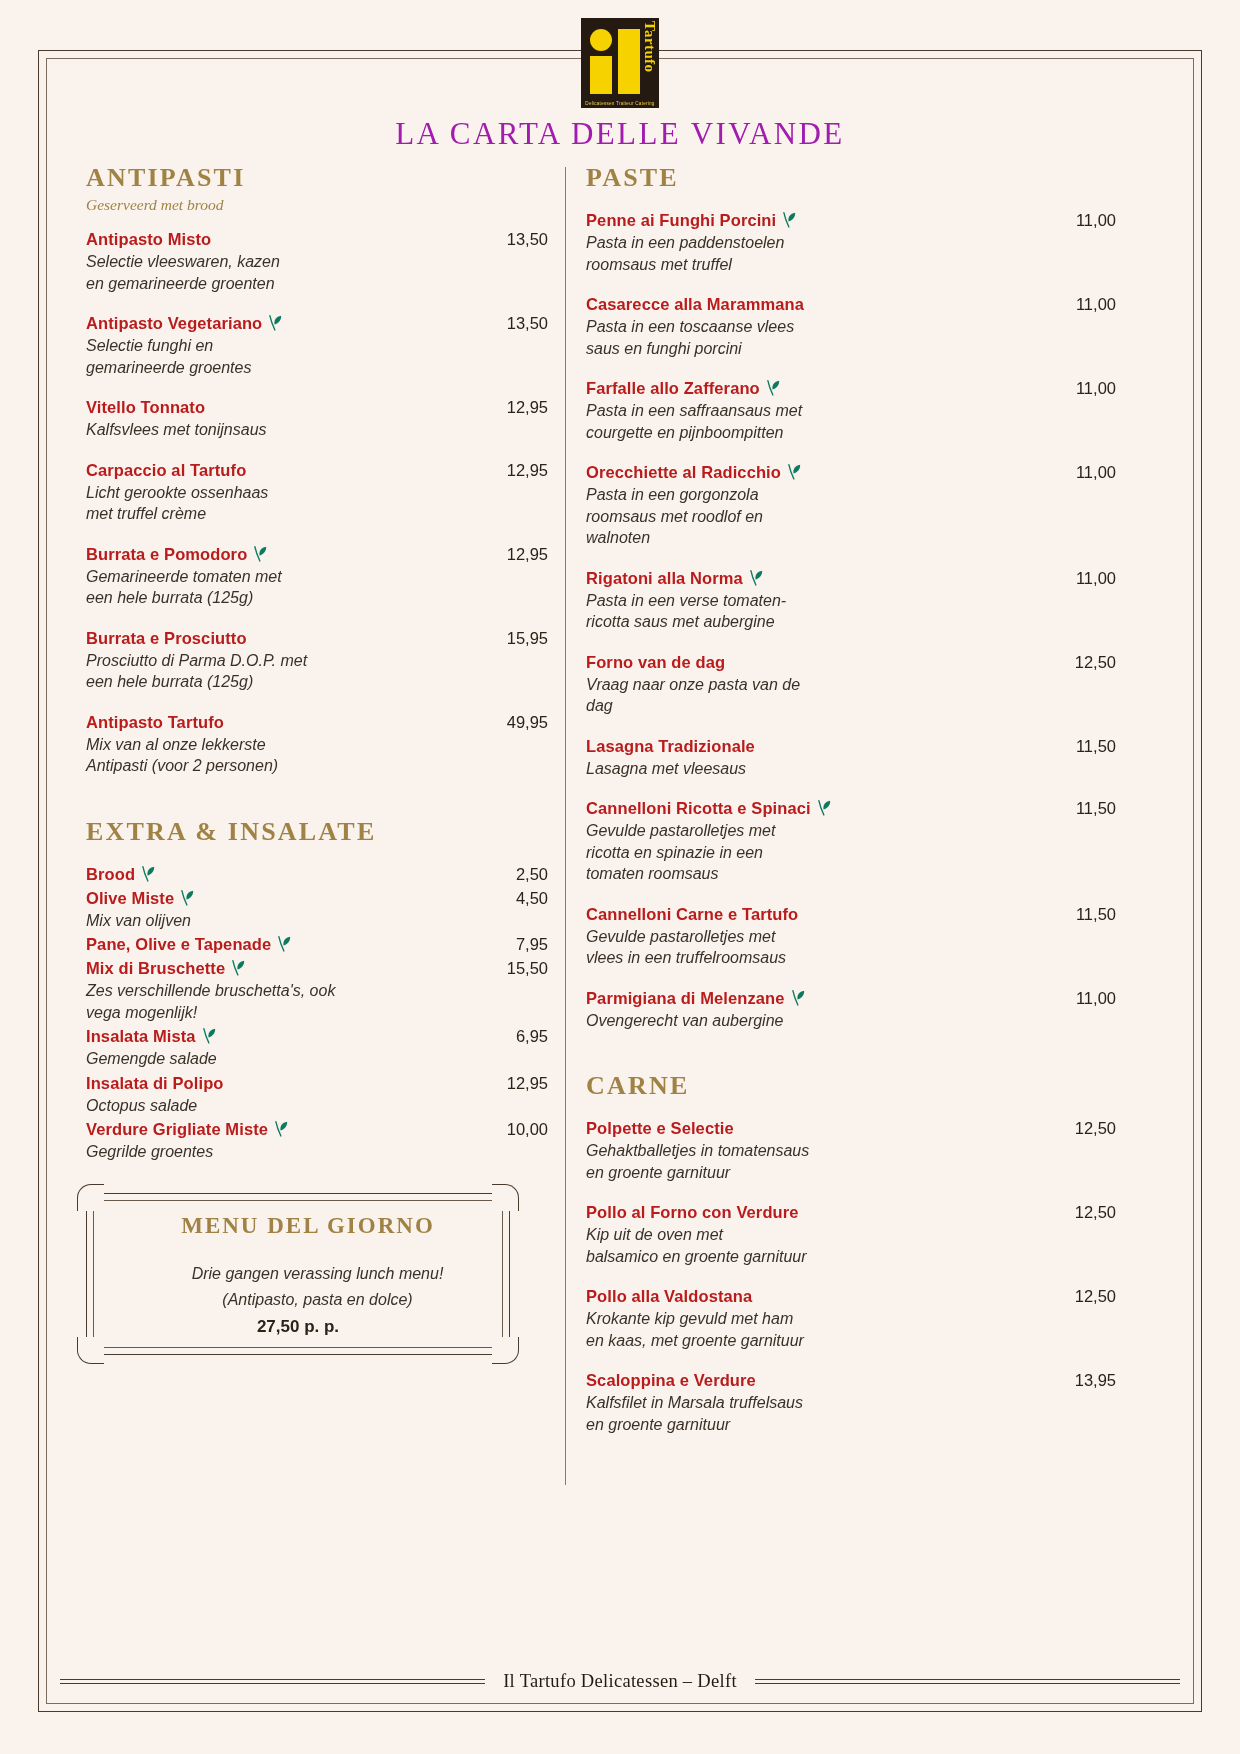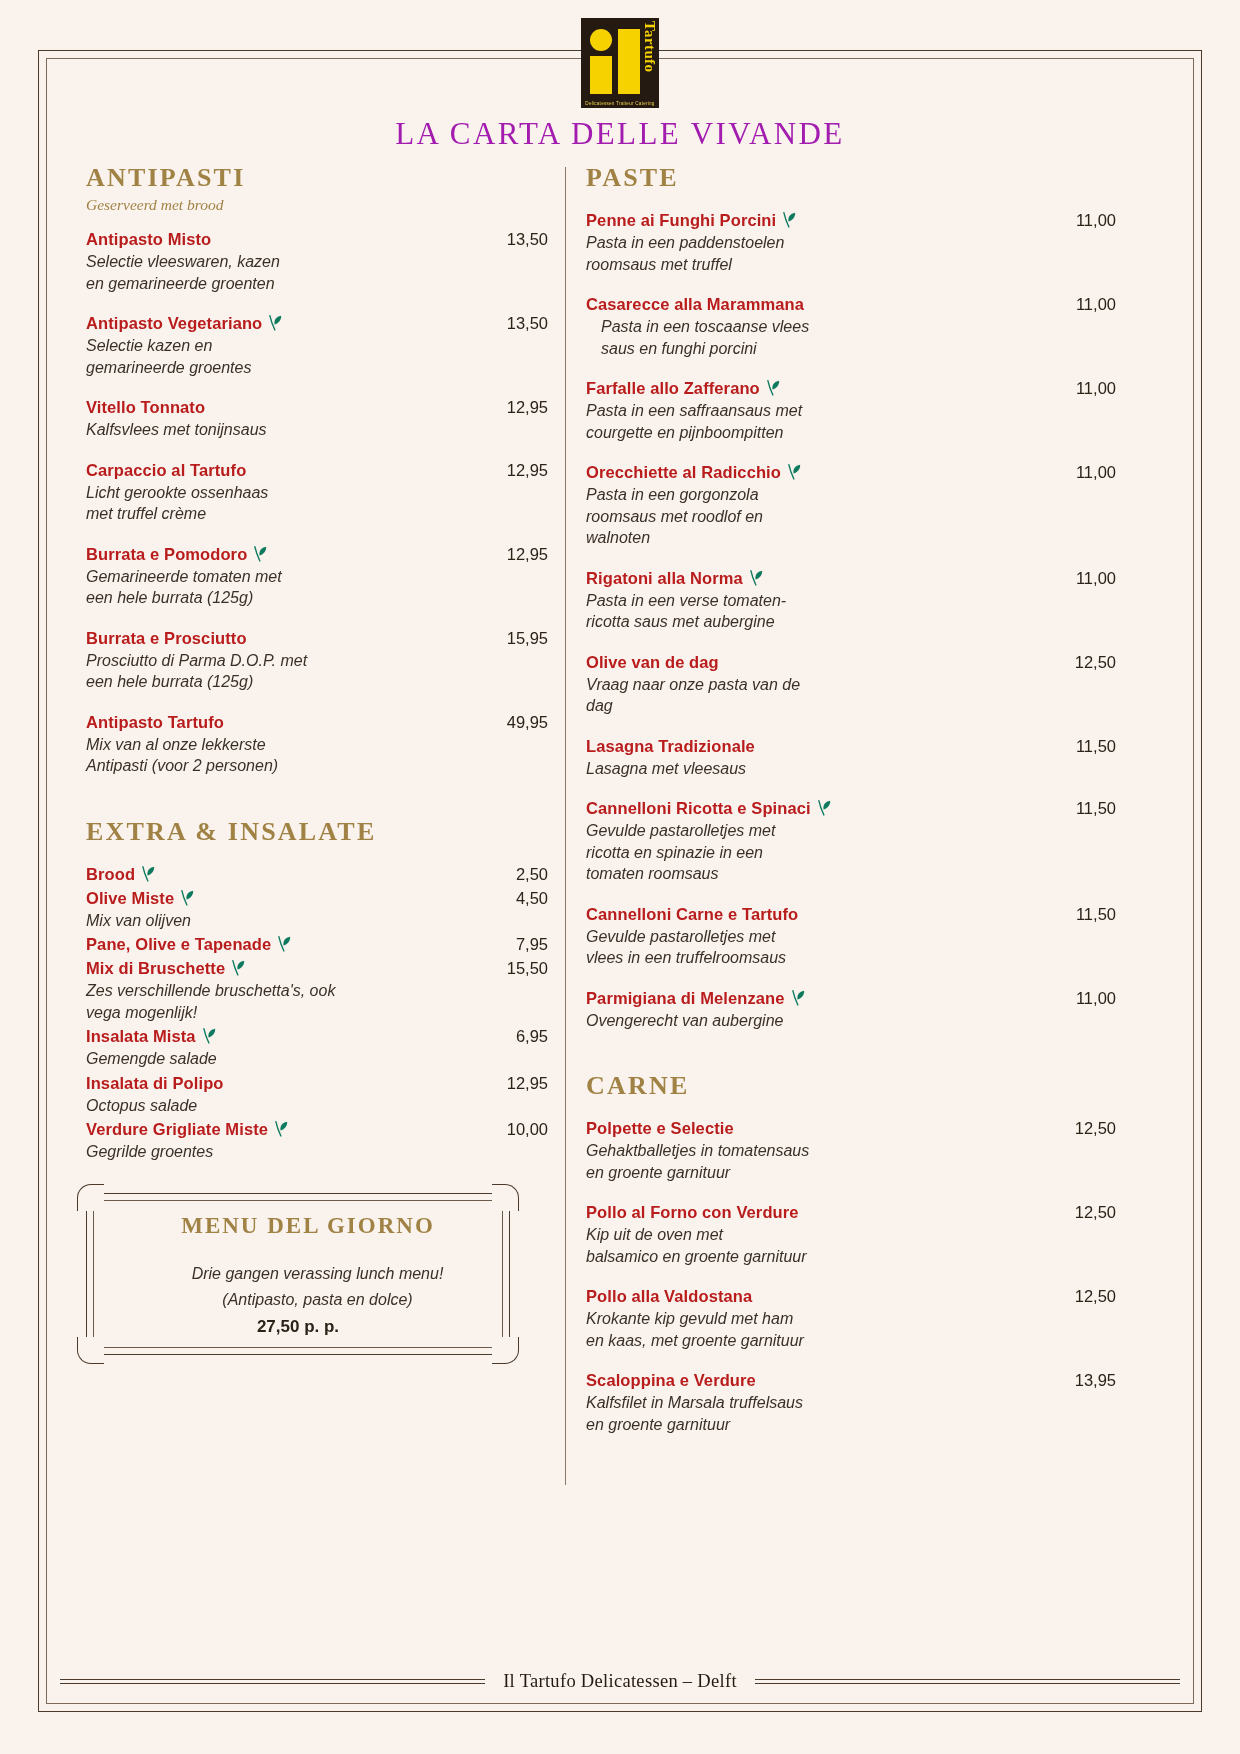--- a/index.html
+++ b/index.html
@@ -257,21 +257,21 @@
 en gemarineerde groenten</div>
         </div>
         <div class="item">
           <div class="item-row">
             <div class="item-name">Antipasto Vegetariano<span class="veg"><svg viewBox="0 0 24 26" width="15" height="17" xmlns="http://www.w3.org/2000/svg">
                   <path d="M3 2 C3 2, 5 12, 11 25" stroke="#0d7a5f" stroke-width="2.2" fill="none" stroke-linecap="round"></path>
                   <path d="M21 2 C13 3, 9 9, 10.5 16 C17 14, 21.5 9, 21 2 Z" fill="#0d7a5f"></path>
                 </svg></span></div>
             <div class="price">13,50</div>
           </div>
-          <div class="desc" style="white-space: pre-line;">Selectie kazen en
+          <div class="desc" style="white-space: pre-line;">Selectie funghi en
 gemarineerde groentes</div>
         </div>
         <div class="item">
           <div class="item-row">
             <div class="item-name">Vitello Tonnato</div>
             <div class="price">12,95</div>
           </div>
           <div class="desc" style="white-space: pre-line;">Kalfsvlees met tonijnsaus</div>
         </div>
         <div class="item">
@@ -405,21 +405,21 @@
             <div class="price">11,00</div>
           </div>
           <div class="desc" style="white-space: pre-line;">Pasta in een paddenstoelen
 roomsaus met truffel</div>
         </div>
         <div class="item">
           <div class="item-row">
             <div class="item-name">Casarecce alla Marammana</div>
             <div class="price">11,00</div>
           </div>
-          <div class="desc" style="white-space: pre-line; margin-left: 15px;">Pasta in een toscaanse vlees
+          <div class="desc" style="white-space: pre-line;">Pasta in een toscaanse vlees
 saus en funghi porcini</div>
         </div>
         <div class="item">
           <div class="item-row">
             <div class="item-name">Farfalle allo Zafferano<span class="veg"><svg viewBox="0 0 24 26" width="15" height="17" xmlns="http://www.w3.org/2000/svg">
                   <path d="M3 2 C3 2, 5 12, 11 25" stroke="#0d7a5f" stroke-width="2.2" fill="none" stroke-linecap="round"></path>
                   <path d="M21 2 C13 3, 9 9, 10.5 16 C17 14, 21.5 9, 21 2 Z" fill="#0d7a5f"></path>
                 </svg></span></div>
             <div class="price">11,00</div>
           </div>
@@ -444,21 +444,21 @@
                   <path d="M3 2 C3 2, 5 12, 11 25" stroke="#0d7a5f" stroke-width="2.2" fill="none" stroke-linecap="round"></path>
                   <path d="M21 2 C13 3, 9 9, 10.5 16 C17 14, 21.5 9, 21 2 Z" fill="#0d7a5f"></path>
                 </svg></span></div>
             <div class="price">11,00</div>
           </div>
           <div class="desc" style="white-space: pre-line;">Pasta in een verse tomaten-
 ricotta saus met aubergine</div>
         </div>
         <div class="item">
           <div class="item-row">
-            <div class="item-name">Olive van de dag</div>
+            <div class="item-name">Forno van de dag</div>
             <div class="price">12,50</div>
           </div>
           <div class="desc" style="white-space: pre-line;">Vraag naar onze pasta van de
 dag</div>
         </div>
         <div class="item">
           <div class="item-row">
             <div class="item-name">Lasagna Tradizionale</div>
             <div class="price">11,50</div>
           </div>

